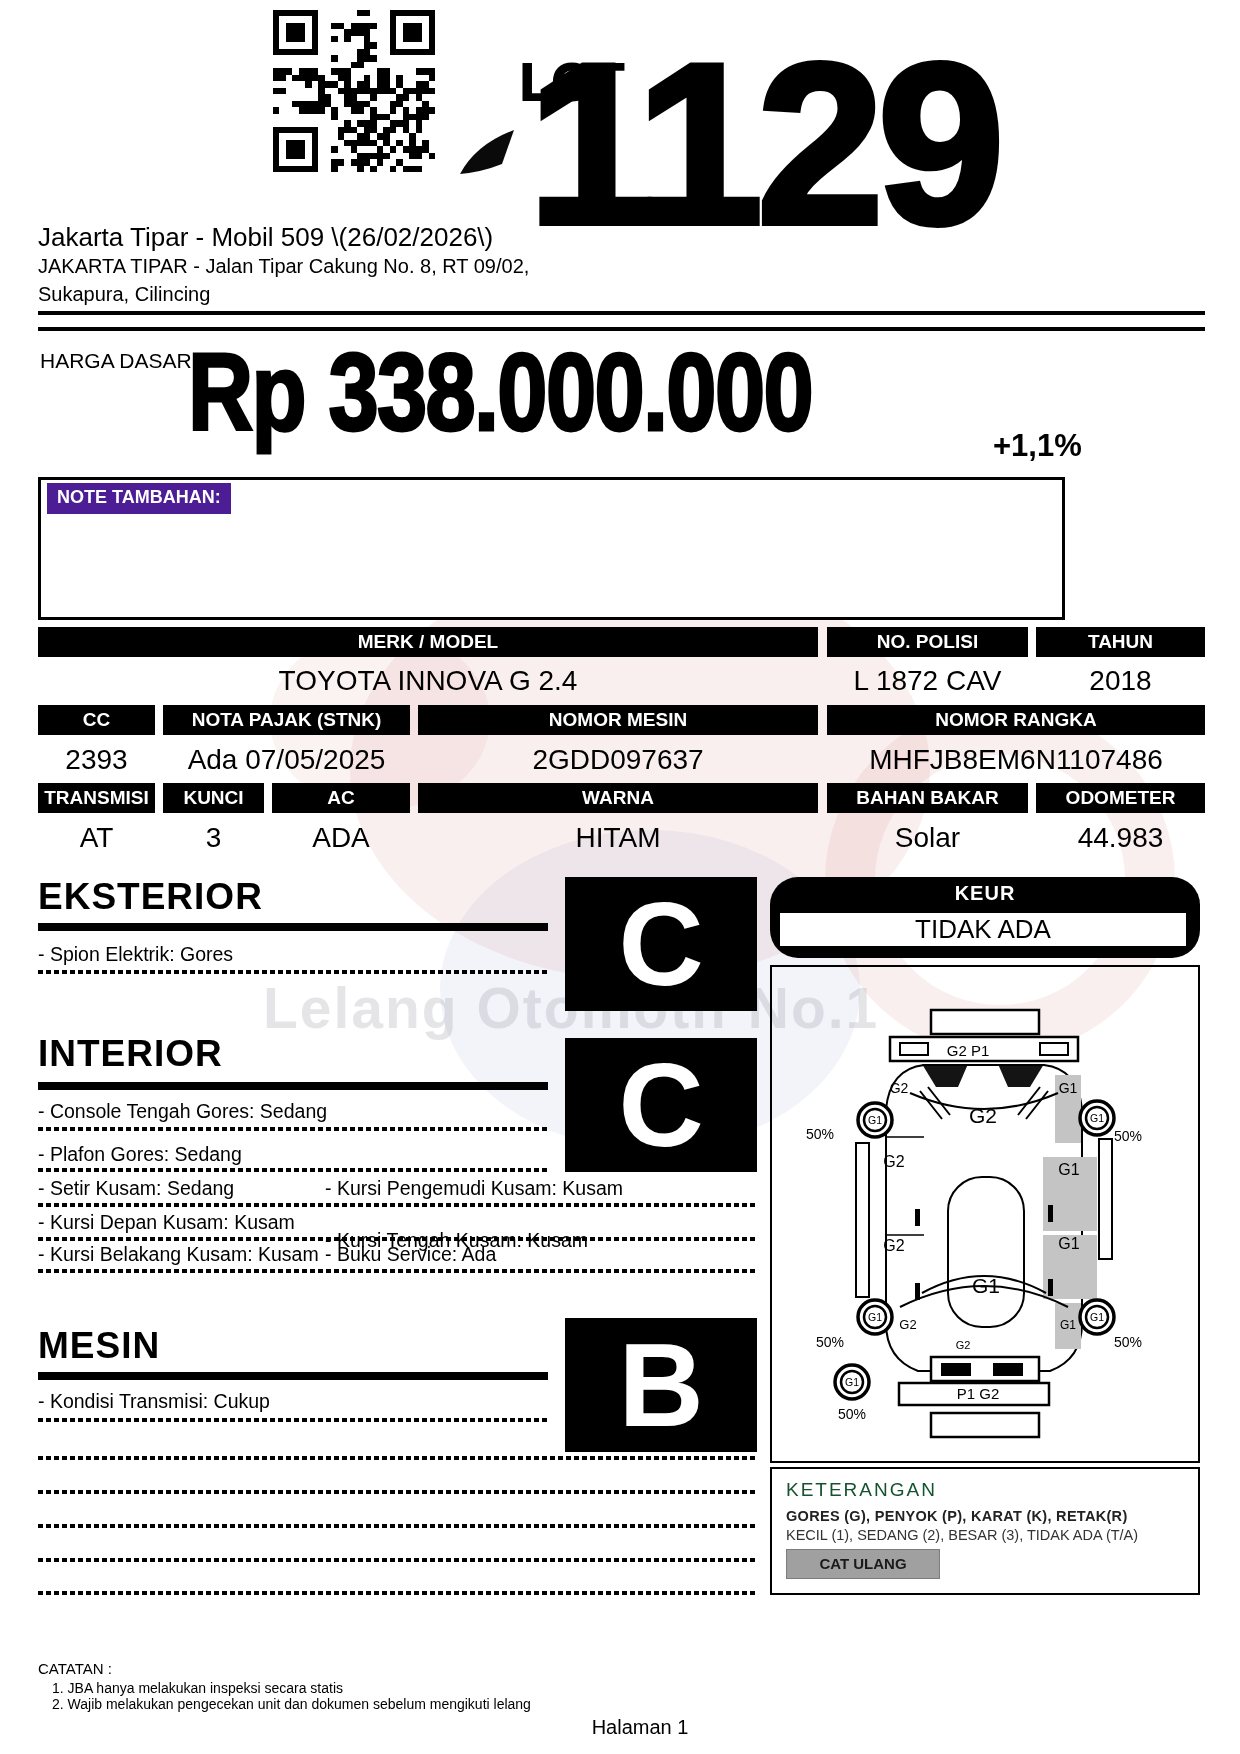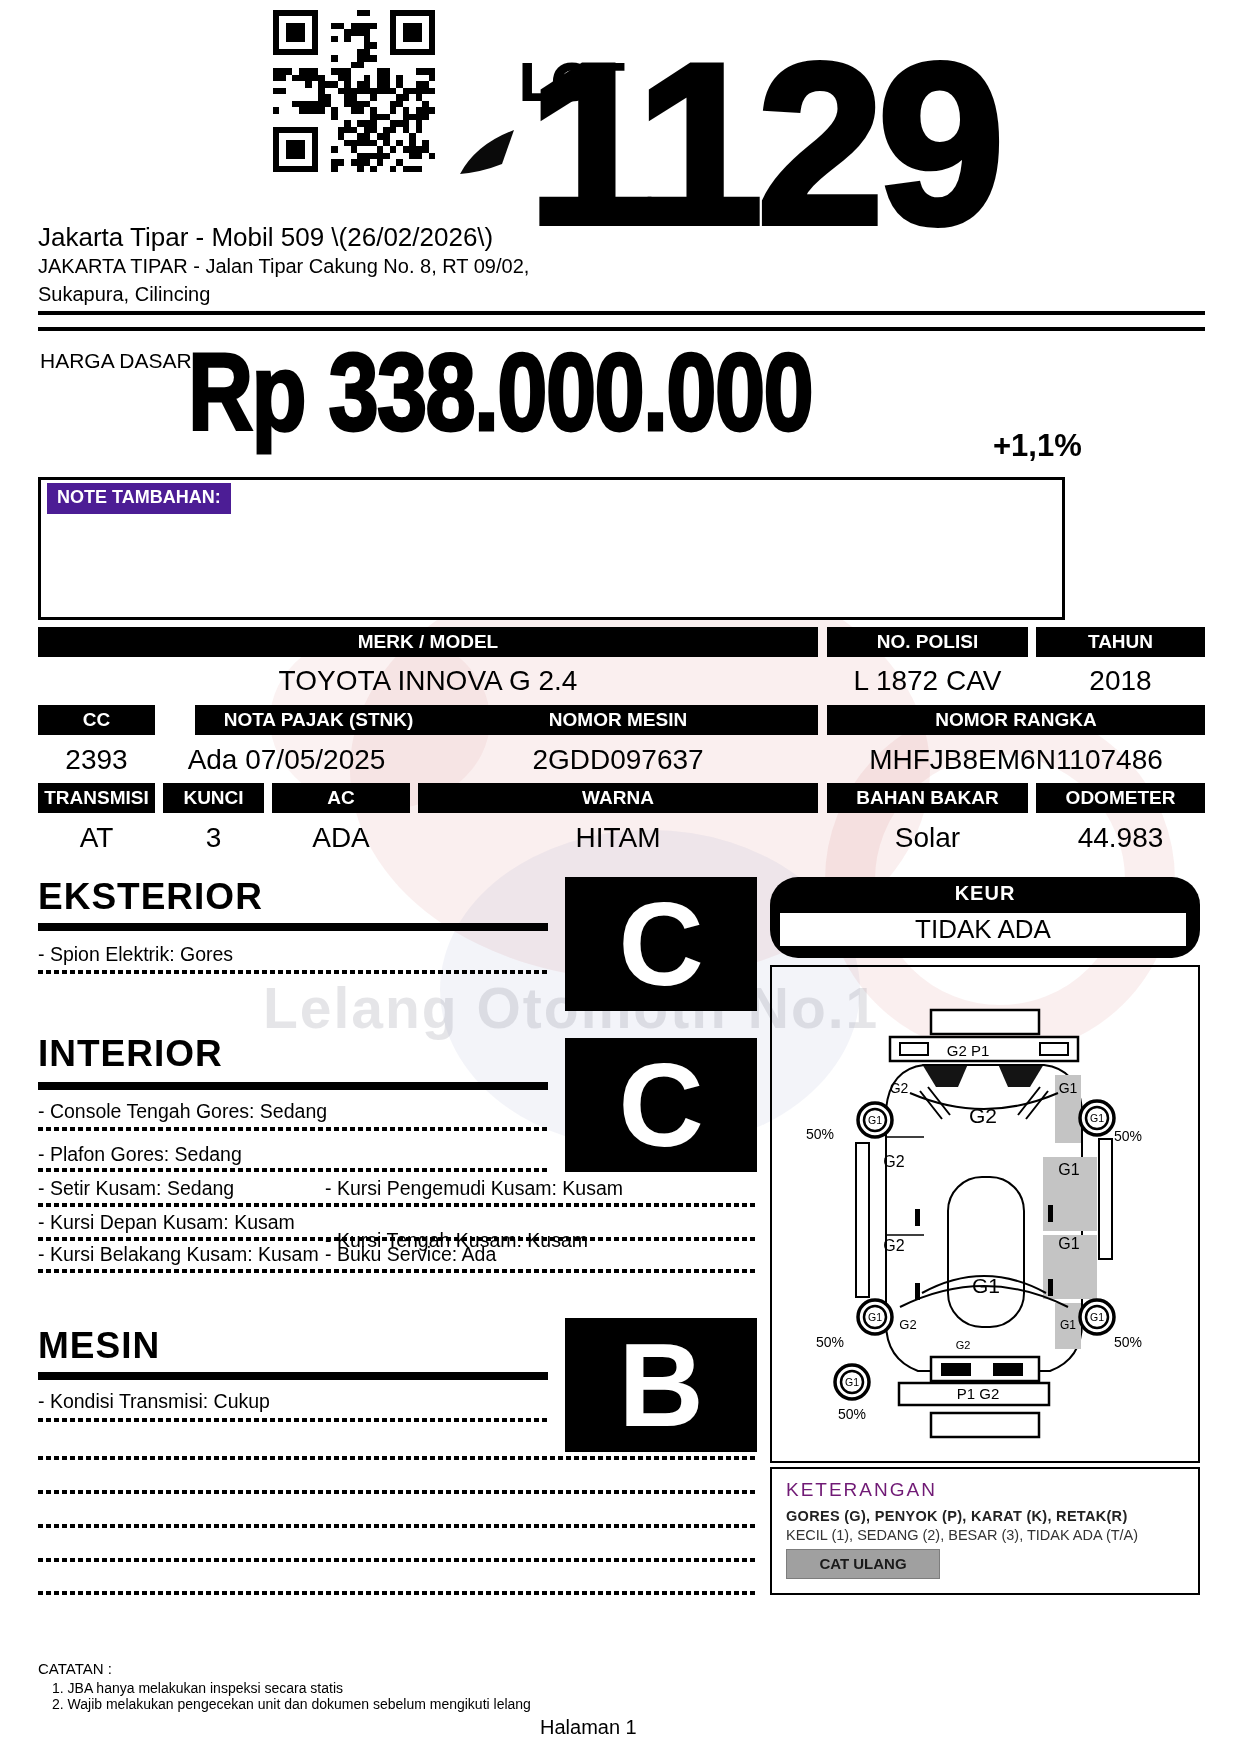--- a/index.html
+++ b/index.html
@@ -264,21 +264,21 @@
   </div>
 
   <div class="hdr-cell fg" style="left:38px;top:627px;width:780px;">MERK / MODEL</div>
   <div class="hdr-cell fg" style="left:827px;top:627px;width:201px;">NO. POLISI</div>
   <div class="hdr-cell fg" style="left:1036px;top:627px;width:169px;">TAHUN</div>
   <div class="val-cell fg" style="left:38px;top:663px;width:780px;">TOYOTA INNOVA G 2.4</div>
   <div class="val-cell fg" style="left:827px;top:663px;width:201px;">L 1872 CAV</div>
   <div class="val-cell fg" style="left:1036px;top:663px;width:169px;">2018</div>
 
   <div class="hdr-cell fg" style="left:38px;top:705px;width:117px;">CC</div>
-  <div class="hdr-cell fg" style="left:163px;top:705px;width:247px;margin-left:32px;">NOTA PAJAK (STNK)</div>
+  <div class="hdr-cell fg" style="left:163px;top:705px;width:247px;">NOTA PAJAK (STNK)</div>
   <div class="hdr-cell fg" style="left:418px;top:705px;width:400px;">NOMOR MESIN</div>
   <div class="hdr-cell fg" style="left:827px;top:705px;width:378px;">NOMOR RANGKA</div>
   <div class="val-cell fg" style="left:38px;top:742px;width:117px;">2393</div>
   <div class="val-cell fg" style="left:163px;top:742px;width:247px;">Ada 07/05/2025</div>
   <div class="val-cell fg" style="left:418px;top:742px;width:400px;">2GDD097637</div>
   <div class="val-cell fg" style="left:827px;top:742px;width:378px;">MHFJB8EM6N1107486</div>
 
   <div class="hdr-cell fg" style="left:38px;top:783px;width:117px;">TRANSMISI</div>
   <div class="hdr-cell fg" style="left:163px;top:783px;width:101px;">KUNCI</div>
   <div class="hdr-cell fg" style="left:272px;top:783px;width:138px;">AC</div>
@@ -417,27 +417,27 @@
         <text x="48" y="172">50%</text>
         <text x="356" y="174">50%</text>
         <text x="58" y="380">50%</text>
         <text x="356" y="380">50%</text>
         <text x="80" y="452">50%</text>
       </g>
     </svg>
   </div>
 
   <div class="abs fg" style="left:770px;top:1467px;width:430px;height:128px;border:2px solid #000;box-sizing:border-box;background:#fff;">
-    <div class="abs" style="left:14px;top:10px;font-size:19px;letter-spacing:2px;color:#701a75;">KETERANGAN</div>
+    <div class="abs" style="left:14px;top:10px;font-size:19px;letter-spacing:2px;color:#14532d;">KETERANGAN</div>
     <div class="abs" style="left:14px;top:39px;font-size:14.5px;font-weight:bold;letter-spacing:0.3px;color:#222;white-space:nowrap;">GORES (G), PENYOK (P), KARAT (K), RETAK(R)</div>
     <div class="abs" style="left:14px;top:58px;font-size:14.5px;color:#333;white-space:nowrap;">KECIL (1), SEDANG (2), BESAR (3), TIDAK ADA (T/A)</div>
     <div class="abs" style="left:14px;top:80px;width:152px;height:28px;background:#a0a0a0;border:1px solid #7d7d7d;
                 text-align:center;line-height:28px;font-size:15px;font-weight:bold;color:#1a1a1a;">
       <span>CAT ULANG</span>
     </div>
   </div>
 
   <div class="abs fg" style="left:38px;top:1660px;font-size:15px;">CATATAN :</div>
   <div class="abs fg" style="left:52px;top:1680px;font-size:14px;">1. JBA hanya melakukan inspeksi secara statis</div>
   <div class="abs fg" style="left:52px;top:1696px;font-size:14px;">2. Wajib melakukan pengecekan unit dan dokumen sebelum mengikuti lelang</div>
-  <div class="abs fg" style="left:540px;top:1716px;width:200px;text-align:left;font-size:20px;">Halaman 1</div>
+  <div class="abs fg" style="left:540px;top:1716px;width:200px;text-align:center;font-size:20px;">Halaman 1</div>
 
 </div>
 
 </body></html>

